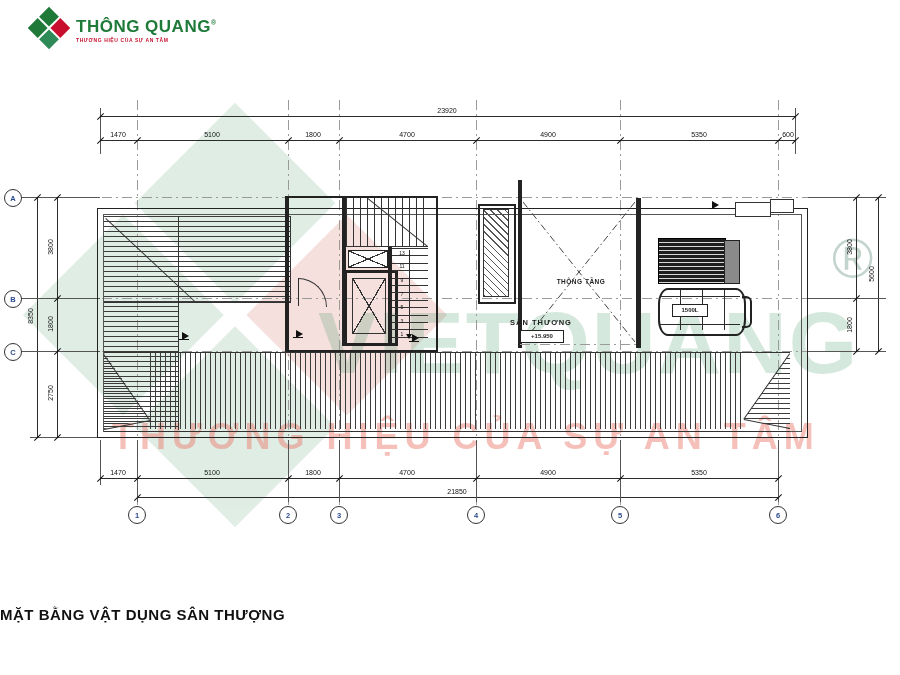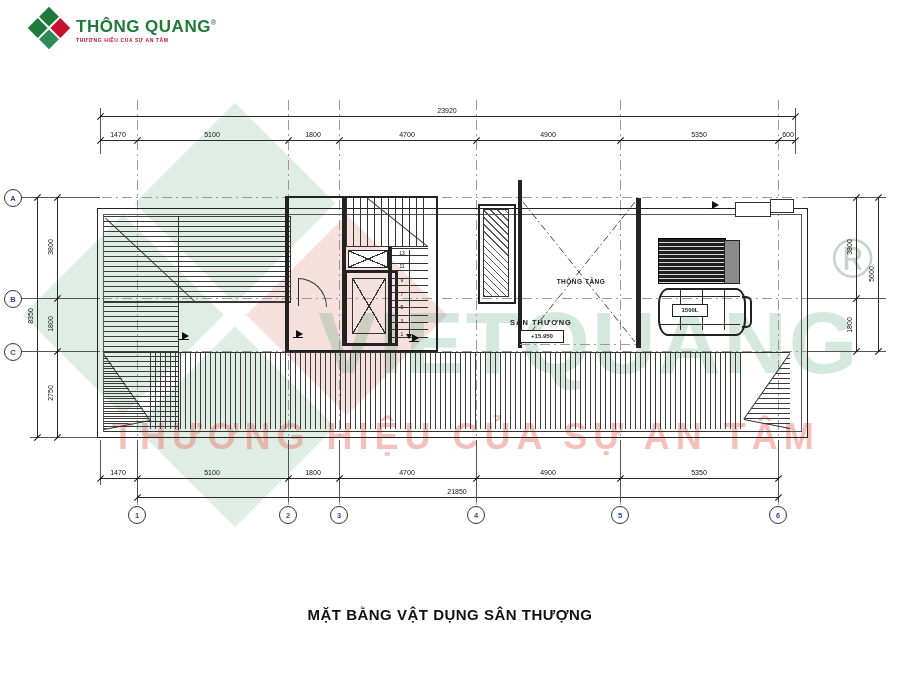--- a/index.html
+++ b/index.html
@@ -46,21 +46,21 @@
   
   #logo-brand{font-weight:bold;color:#1f7a3a;letter-spacing:0.5px;font-size:17px;line-height:17px;}
   #logo-tag{font-weight:bold;color:#c8102e;font-size:5px;letter-spacing:0.6px;margin-top:2px;}
   
   #wm-text{position:absolute;left:318px;top:292px;font-size:88px;font-weight:bold;
            color:rgba(46,139,87,0.20);letter-spacing:2px;white-space:nowrap;}
   #wm-reg{position:absolute;left:832px;top:226px;font-size:56px;color:rgba(120,160,140,0.45);}
   #wm-tag{position:absolute;left:112px;top:416px;font-size:36px;font-weight:bold;
           color:rgba(235,130,115,0.50);letter-spacing:6px;white-space:nowrap;}
   
-  #title{position:absolute;left:0;top:606px;width:900px;text-align:center;
+  #title{position:absolute;left:0;top:606px;width:900px;text-align:left;
          font-size:15px;font-weight:bold;color:#111;letter-spacing:0.5px;}
 </style>
 </head>
 <body>
 
 <div id="stage">
 
   <div id="wm">
     <div class="dmark" style="left:85px;top:165px;width:300px;height:300px;opacity:0.15;">
       <div class="c" style="left:0;top:0;width:142px;height:142px;background:#2e8b57;"></div>

